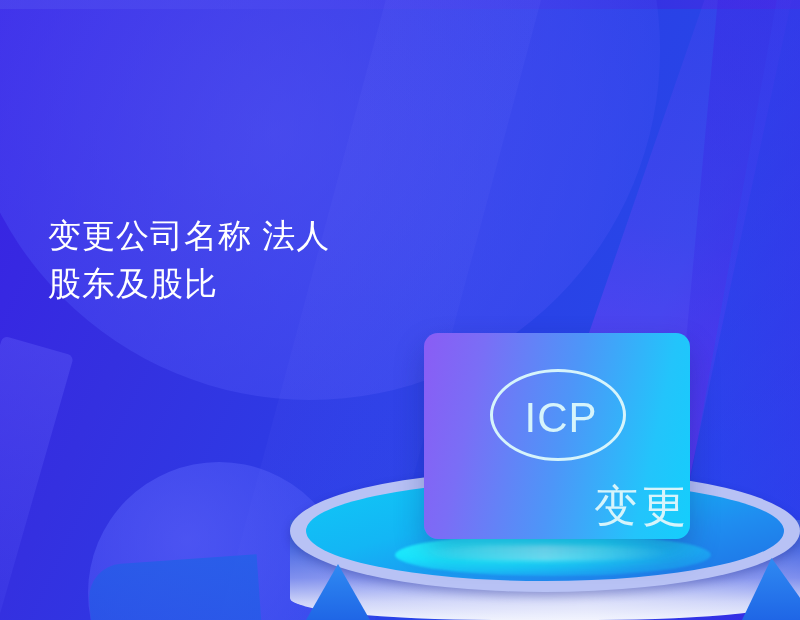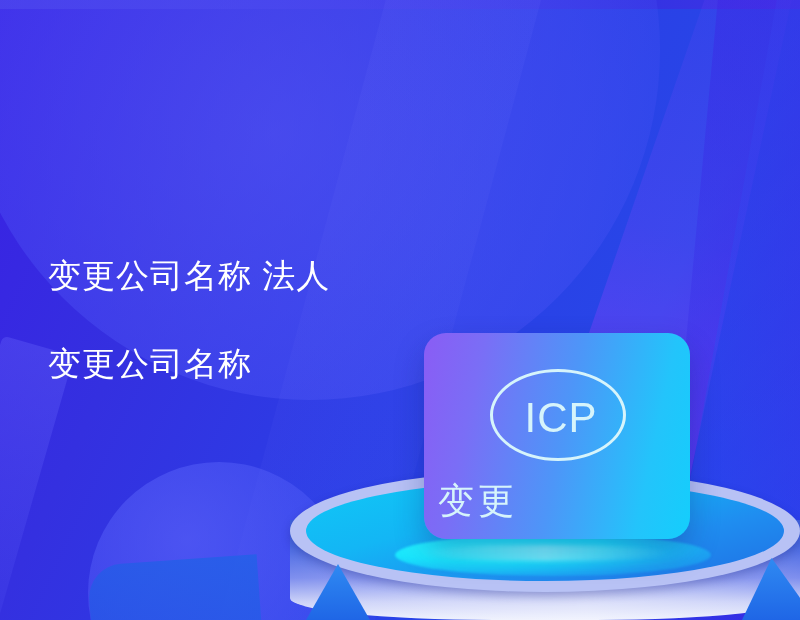--- a/index.html
+++ b/index.html
@@ -132,21 +132,21 @@
     position: absolute; bottom: 0;
     background: linear-gradient(180deg, #2f8af2, #1f66e6);
   }
   .mtn-a { left: 306px; width: 64px; height: 56px; clip-path: polygon(50% 0%, 100% 100%, 0% 100%); }
   .mtn-b { left: 742px; width: 74px; height: 62px; clip-path: polygon(40% 0%, 100% 100%, 0% 100%); }
 
   
   .card {
     position: absolute;
     left: 424px; top: 333px; width: 266px; height: 206px;
-    border-radius: 22px;
+    border-radius: 14px;
     background: linear-gradient(102deg, #8a5cf5 0%, #7a6ef6 20%, #4d96f8 52%, #23c4fb 82%, #14cefc 100%);
     box-shadow: 0 14px 30px rgba(20,30,120,.30);
   }
   .card-oval {
     position: absolute;
     left: 66px; top: 36px; width: 136px; height: 92px;
     border: 3px solid #d6f4fb;
     border-radius: 50%;
     box-sizing: border-box;
   }
@@ -154,24 +154,24 @@
     position: absolute;
     left: 0; top: 0; width: 136px; height: 92px;
     display: flex; align-items: center; justify-content: center;
     color: #d6f4fb;
     font-size: 42px;
     letter-spacing: 1px;
     line-height: 1;
   }
   .card-sub {
     position: absolute;
-    left: 14px; top: 144px; width: 266px;
-    text-align: left;
+    left: 0; top: 144px; width: 266px;
+    text-align: right;
     color: #d6f4fb;
-    font-size: 36px;
+    font-size: 44px;
     letter-spacing: 4px;
   }
 
   
   .headline {
     position: absolute;
     left: 46px; top: 88px;
     font-size: 72px;
     font-weight: bold;
     color: #ffffff;
@@ -181,21 +181,21 @@
     white-space: nowrap;
   }
   .sublines {
     position: absolute;
     left: 48px; top: 212px;
     color: #ffffff;
     font-size: 33px;
     line-height: 48px;
     letter-spacing: 1px;
   }
-  .sublines div { white-space: nowrap; margin-top: 40px; }
+  .sublines div { white-space: nowrap; }
 </style>
 </head>
 <body>
 
 <div id="banner">
 
   <div class="bg-layer top-strip"></div>
   <div class="bg-layer arc-top"></div>
   <div class="bg-layer band-a"></div>
   <div class="bg-layer beam"></div>
@@ -217,16 +217,16 @@
   <div class="card">
     <div class="card-oval">
       <div class="card-oval-text">ICP</div>
     </div>
     <div class="card-sub">变更</div>
   </div>
 
 
   <div class="sublines">
     <div>变更公司名称  法人</div>
-    <div>变更公司名称</div>
+    <div>股东及股比</div>
   </div>
 
 </div>
 
 </body></html>

